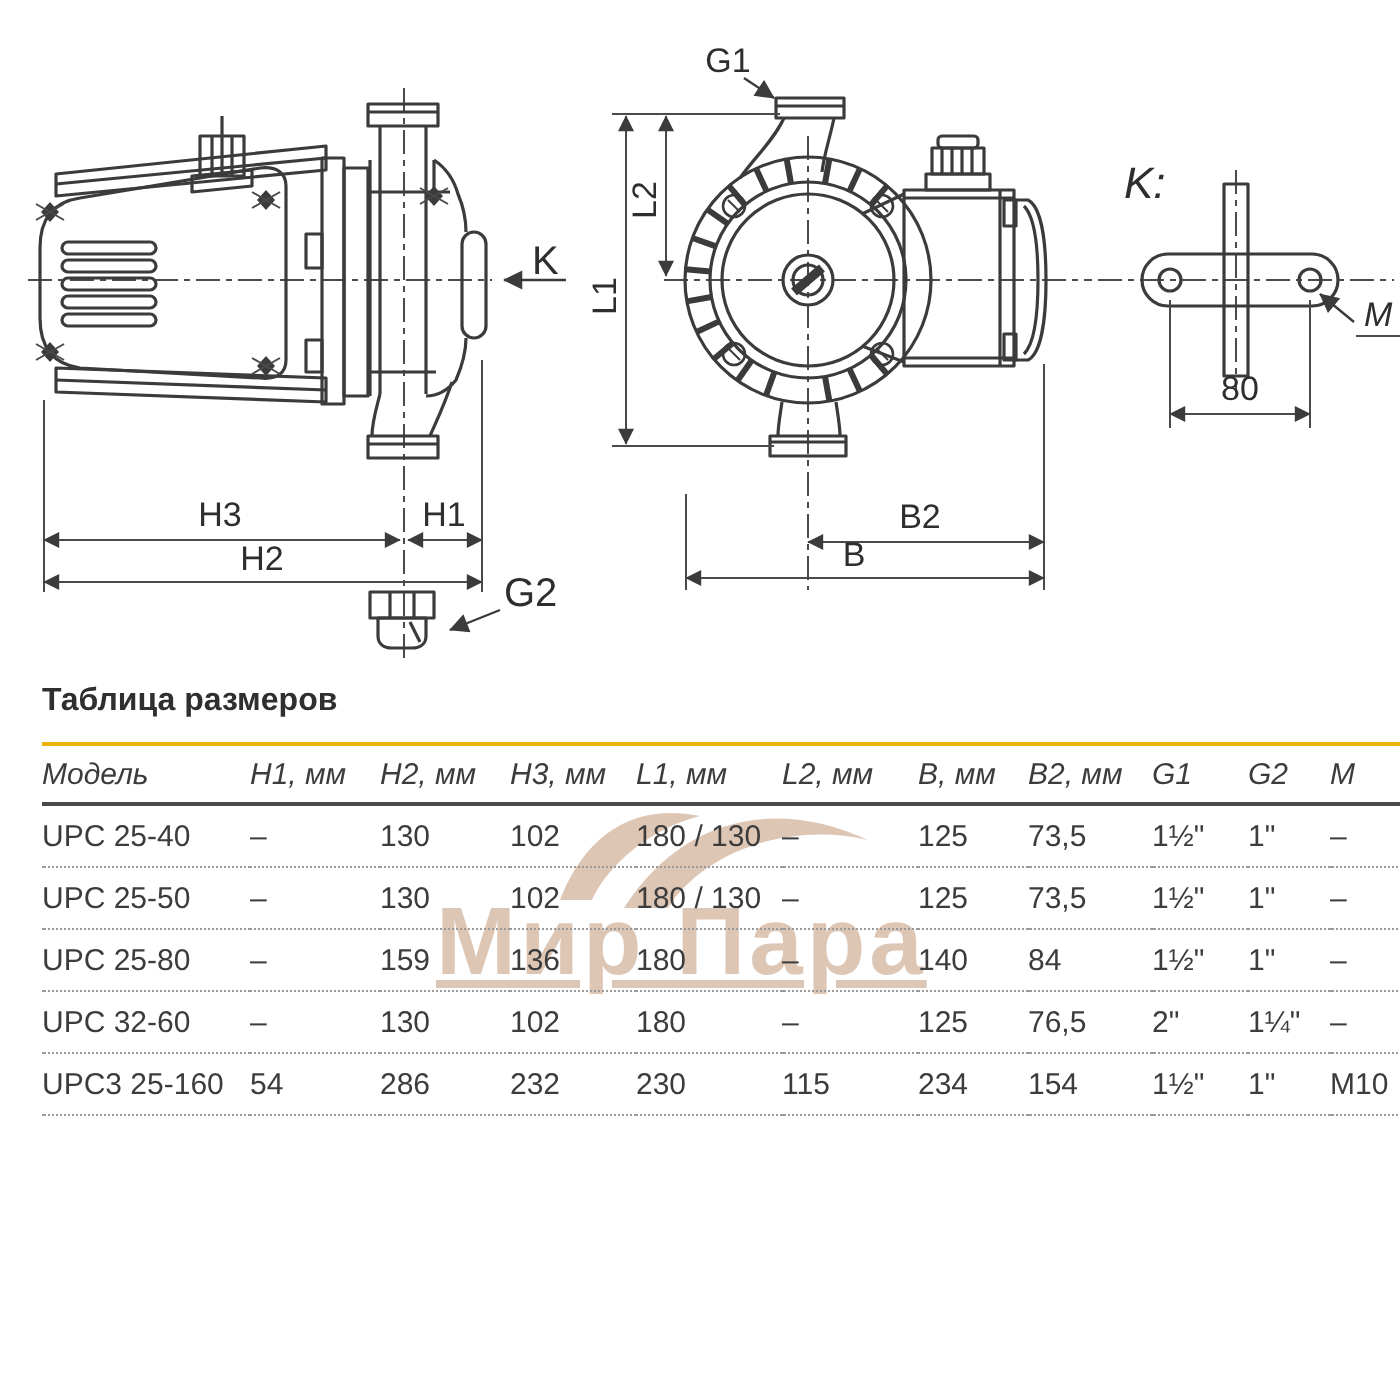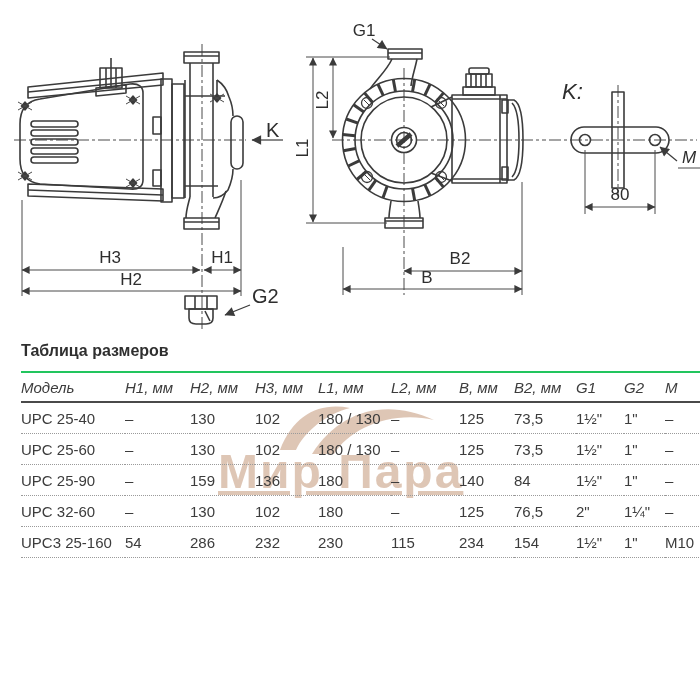--- a/index.html
+++ b/index.html
@@ -23,21 +23,21 @@
   .wm-text{font-size:48px;font-weight:bold;letter-spacing:2px;white-space:nowrap;margin-top:-14px;color:#bf8e6d;text-decoration:underline;}
 
   .table-wrap{position:absolute;top:342px;left:21px;width:684px;z-index:3;}
   .tbl-title{font-size:16px;font-weight:bold;color:#2f2f2f;}
   table.size-table{
     width:684px;border-collapse:collapse;table-layout:fixed;
     margin-top:11px;font-size:15px;color:#3c3c3c;background:transparent;
   }
   table.size-table th{
     font-style:italic;font-weight:normal;text-align:left;
-    border-top:2px solid #22c55e;border-bottom:2px solid #4a4a4a;
+    border-top:2px solid #eab308;border-bottom:2px solid #4a4a4a;
     padding:6px 2px 5px 0;white-space:nowrap;overflow:hidden;
   }
   table.size-table td{
     border-bottom:1px dotted #9a9a9a;
     padding:7px 2px 6px 0;white-space:nowrap;overflow:hidden;
   }
 </style>
 </head>
 <body>
 
@@ -309,34 +309,34 @@
           <td>102</td>
           <td>180 / 130</td>
           <td>–</td>
           <td>125</td>
           <td>73,5</td>
           <td>1½"</td>
           <td>1"</td>
           <td>–</td>
         </tr>
         <tr>
-          <td>UPC 25-60</td>
+          <td>UPC 25-50</td>
           <td>–</td>
           <td>130</td>
           <td>102</td>
           <td>180 / 130</td>
           <td>–</td>
           <td>125</td>
           <td>73,5</td>
           <td>1½"</td>
           <td>1"</td>
           <td>–</td>
         </tr>
         <tr>
-          <td>UPC 25-90</td>
+          <td>UPC 25-80</td>
           <td>–</td>
           <td>159</td>
           <td>136</td>
           <td>180</td>
           <td>–</td>
           <td>140</td>
           <td>84</td>
           <td>1½"</td>
           <td>1"</td>
           <td>–</td>

